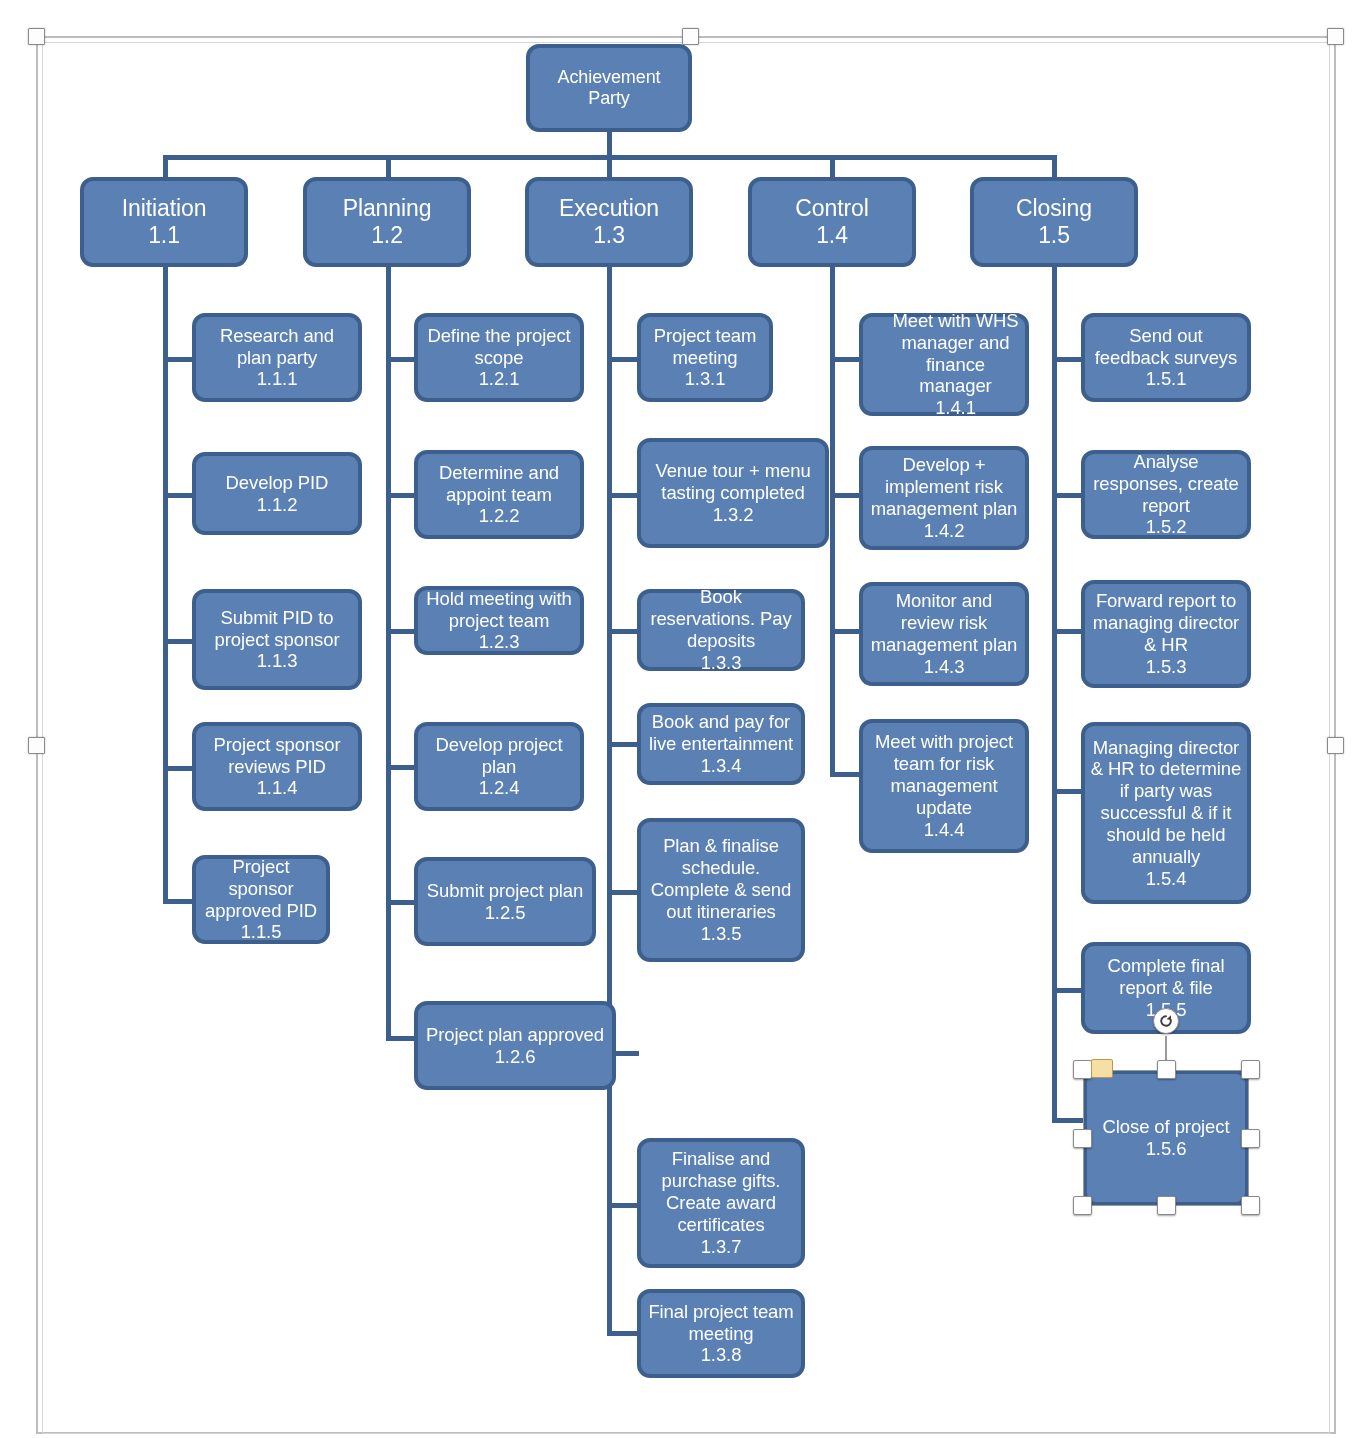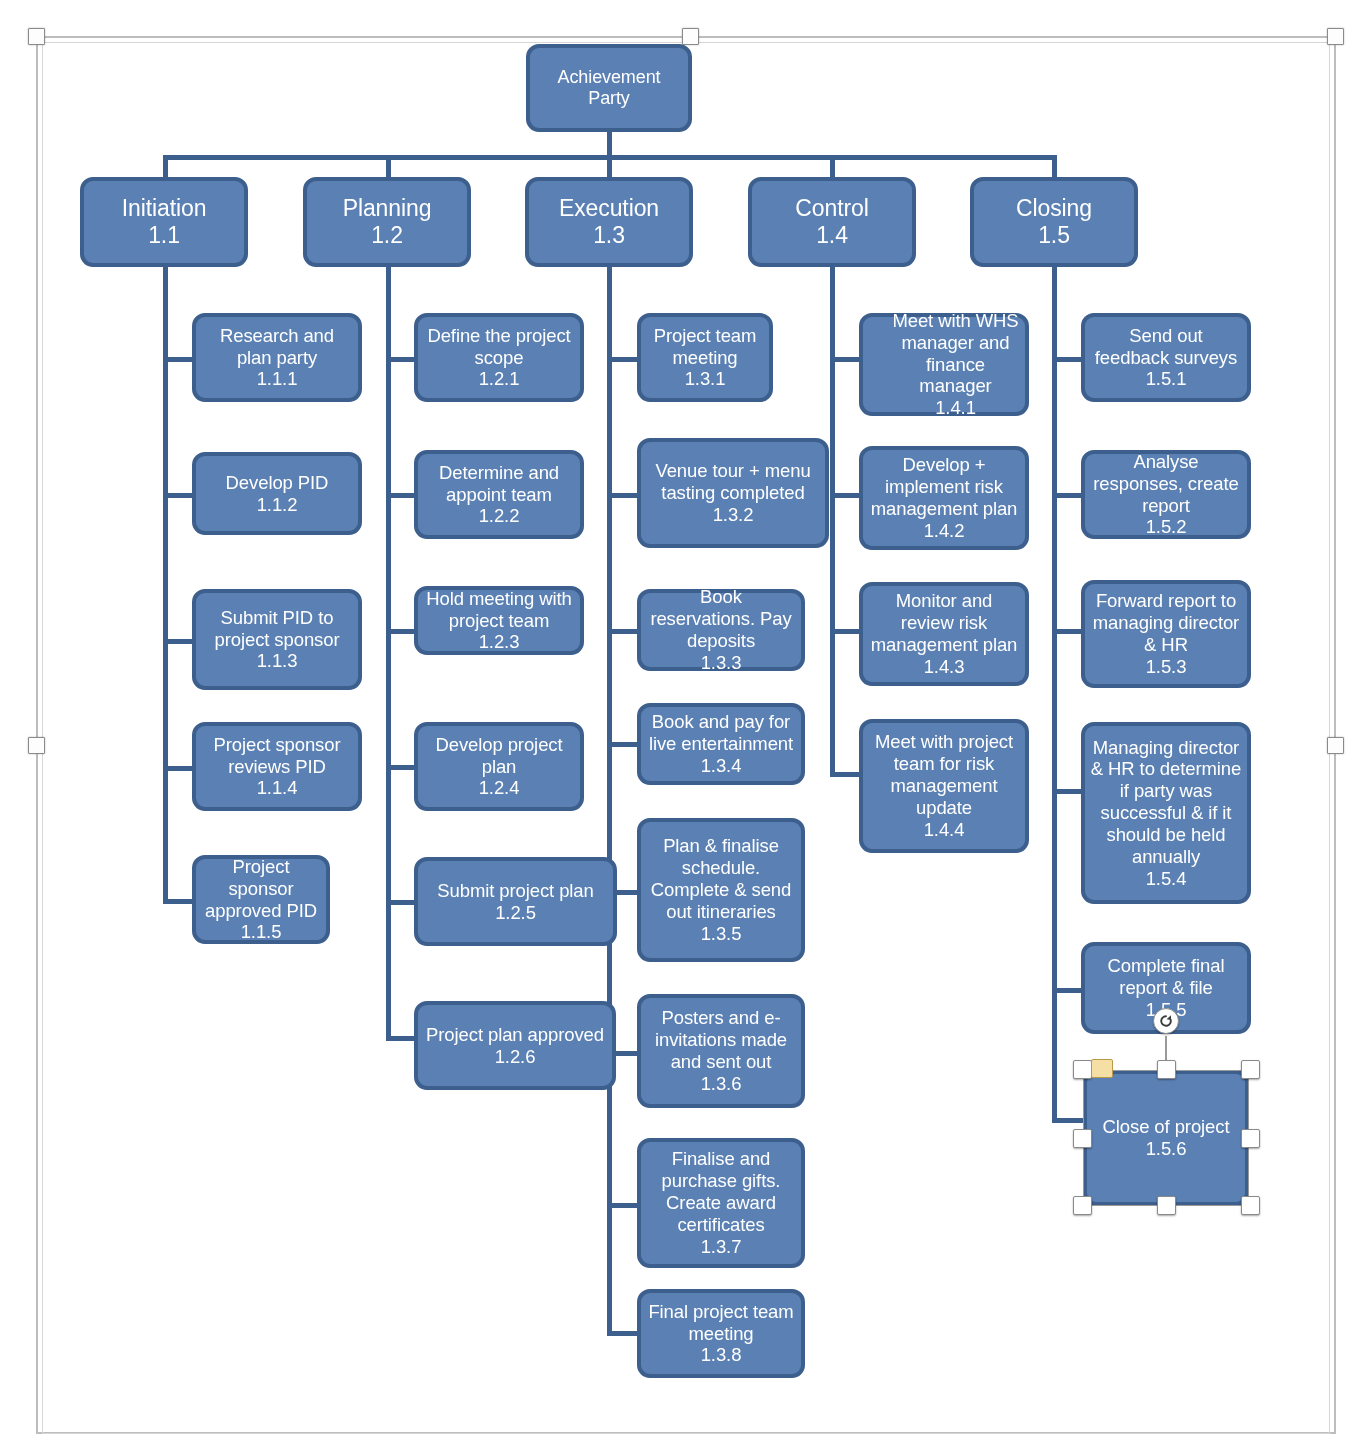--- a/index.html
+++ b/index.html
@@ -254,21 +254,21 @@
 1.2.2</span>
   </div>
   <div class="node lvl2" style="left:414px; top:586px; width:170px; height:69px;">
     <span class="txt">Hold meeting with project team
 1.2.3</span>
   </div>
   <div class="node lvl2" style="left:414px; top:722px; width:170px; height:89px;">
     <span class="txt">Develop project plan
 1.2.4</span>
   </div>
-  <div class="node lvl2" style="left:414px; top:857px; width:203px; height:89px;">
+  <div class="node lvl2" style="left:414px; top:857px; width:182px; height:89px;">
     <span class="txt">Submit project plan
 1.2.5</span>
   </div>
   <div class="node lvl2" style="left:414px; top:993px; width:202px; height:89px;margin-top:8px;">
     <span class="txt">Project plan approved
 1.2.6</span>
   </div>
 
   <div class="node lvl2" style="left:637px; top:313px; width:136px; height:89px;">
     <span class="txt">Project team meeting
@@ -282,24 +282,20 @@
     <span class="txt">Book reservations. Pay deposits
 1.3.3</span>
   </div>
   <div class="node lvl2" style="left:637px; top:703px; width:168px; height:82px;">
     <span class="txt">Book and pay for live entertainment
 1.3.4</span>
   </div>
   <div class="node lvl2" style="left:637px; top:818px; width:168px; height:144px;">
     <span class="txt">Plan &amp; finalise schedule. Complete &amp; send out itineraries
 1.3.5</span>
-  </div>
-  <div class="node lvl2" style="left:637px; top:994px; width:168px; height:114px;">
-    <span class="txt">Posters and e-invitations made and sent out
-1.3.6</span>
   </div>
   <div class="node lvl2" style="left:637px; top:1138px; width:168px; height:130px;">
     <span class="txt">Finalise and purchase gifts. Create award certificates
 1.3.7</span>
   </div>
   <div class="node lvl2" style="left:637px; top:1289px; width:168px; height:89px;">
     <span class="txt">Final project team meeting
 1.3.8</span>
   </div>
 

